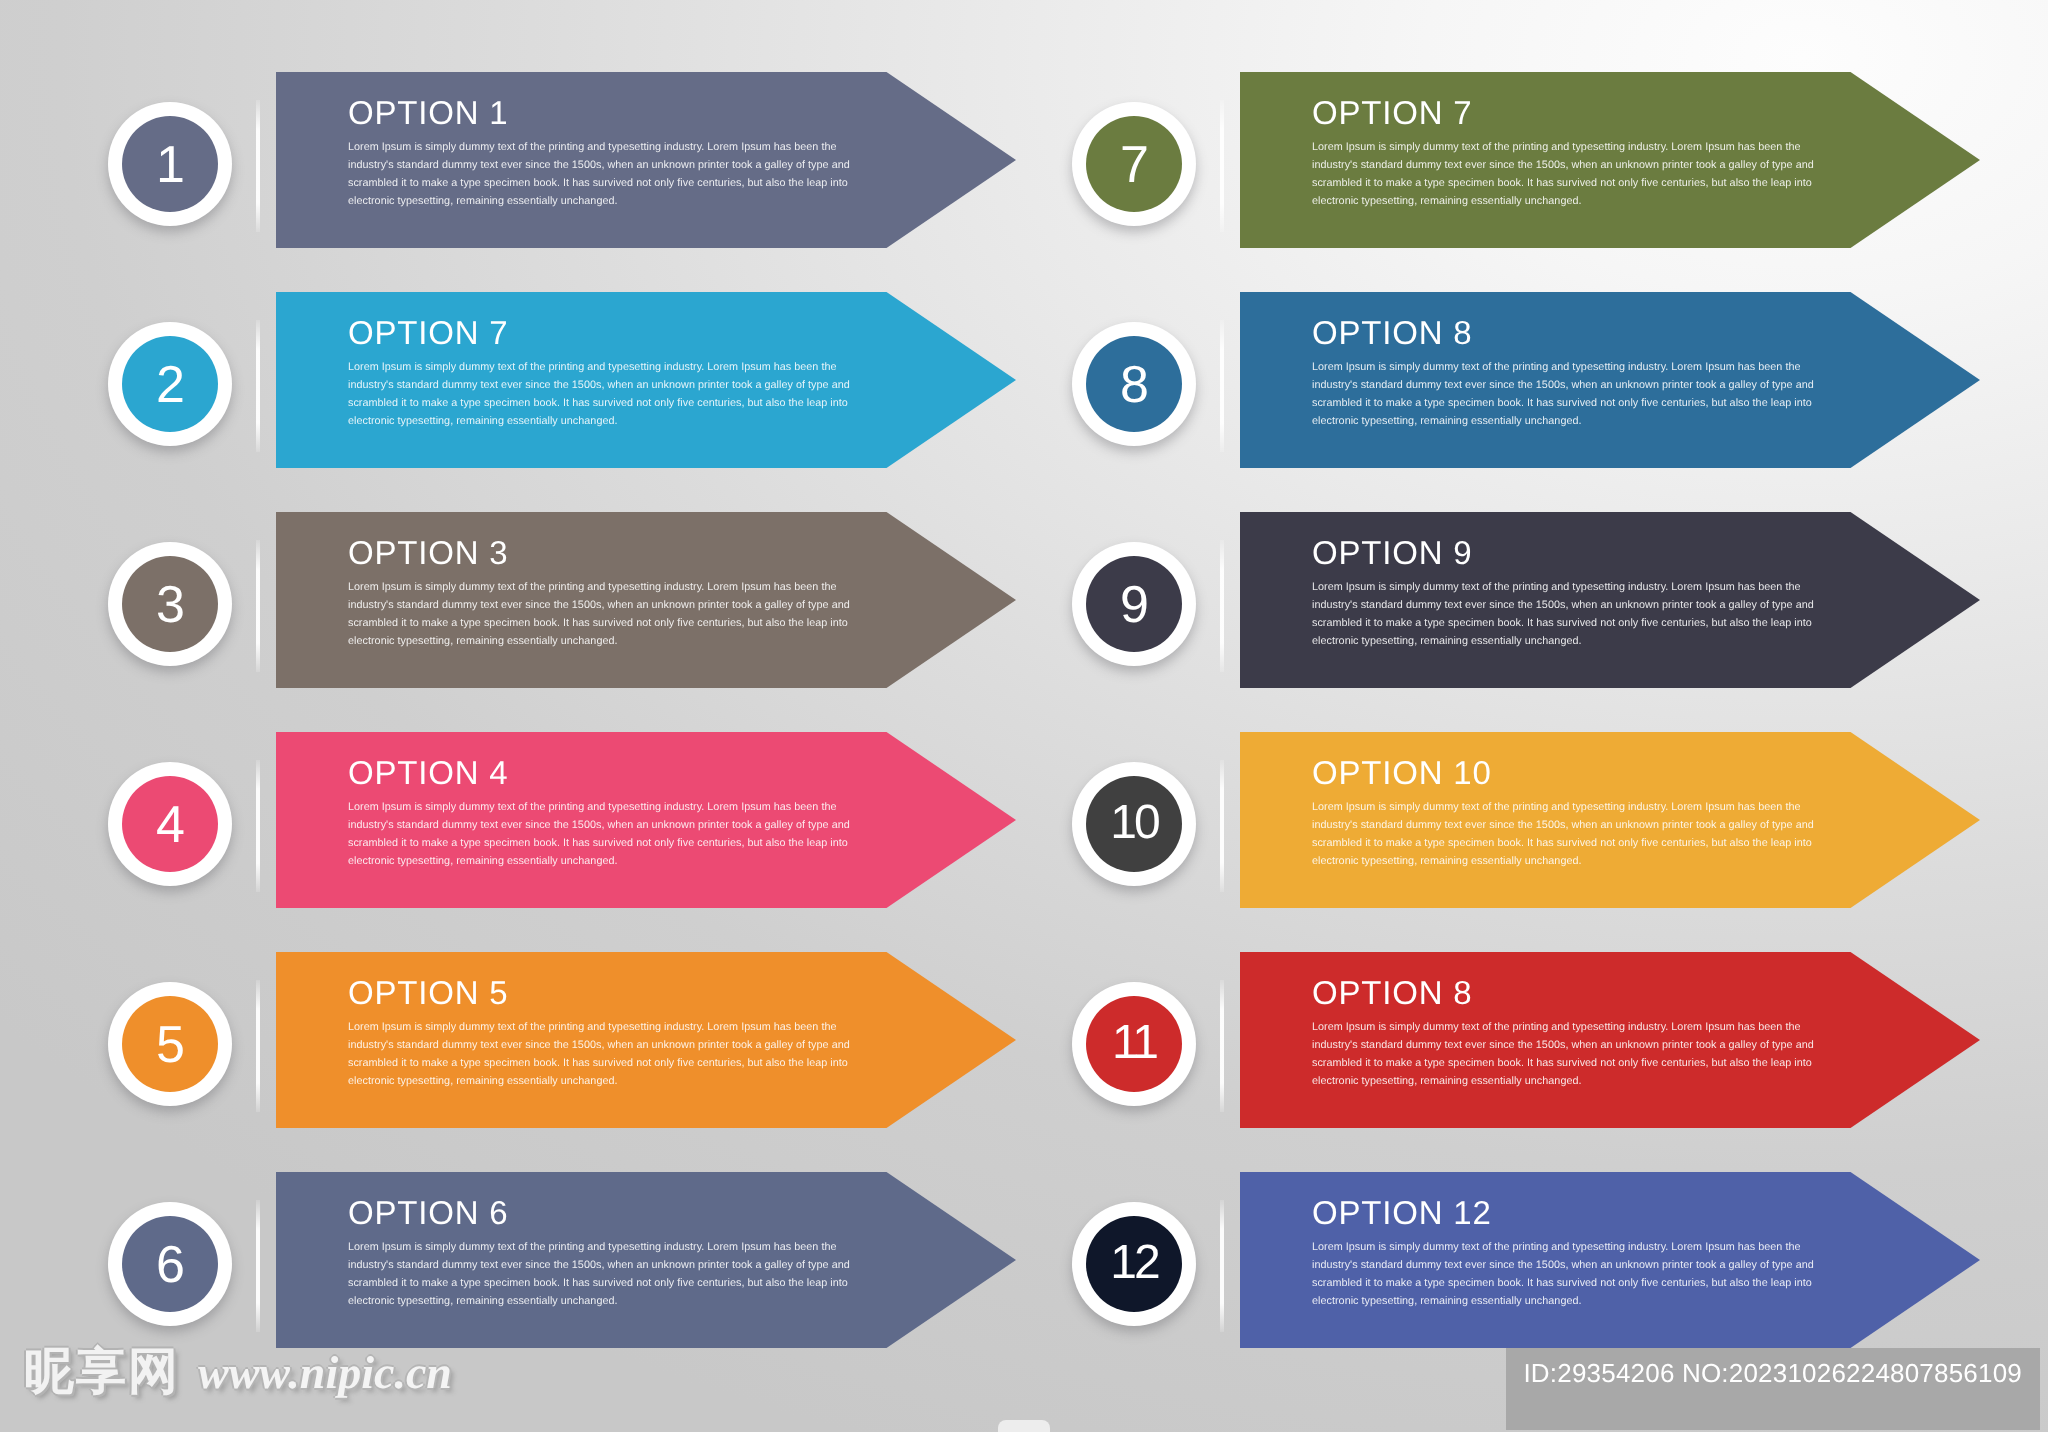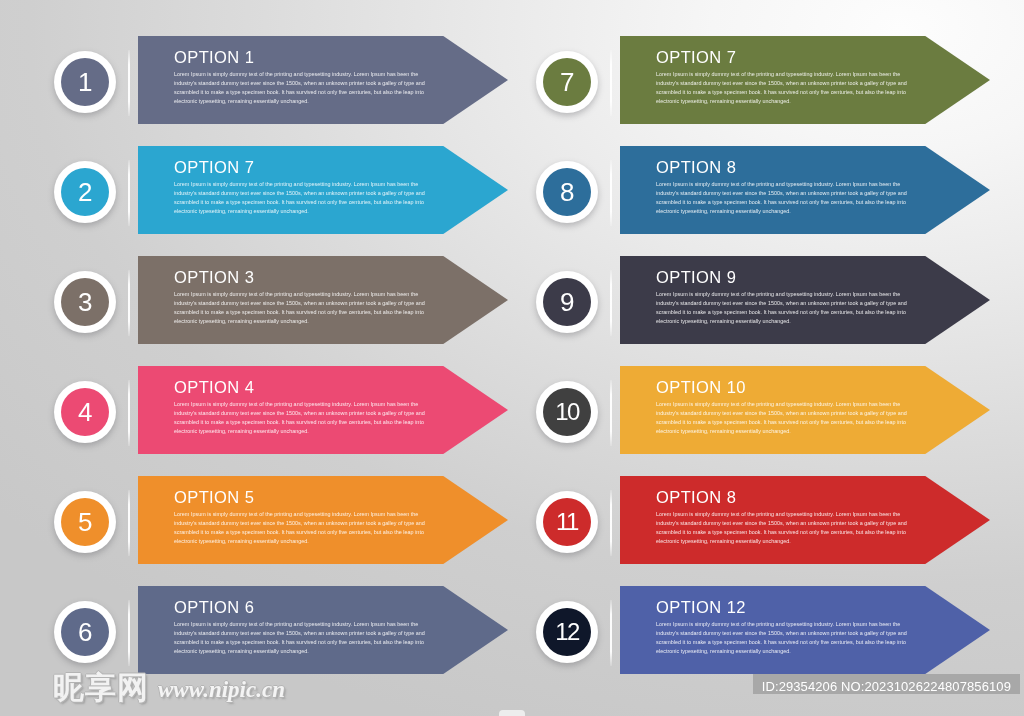--- a/index.html
+++ b/index.html
@@ -138,31 +138,30 @@
   #watermark {
     position: absolute;
     left: 12px;
     top: 6px;
     display: flex;
     align-items: center;
     gap: 9px;
     user-select: none;
   }
   #wm-logo {
-    font-size: 31px;
+    font-size: 25px;
     font-weight: bold;
     color: #f2f2f2;
     letter-spacing: 1px;
     line-height: 1;
-    font-family: Liberation Mono, monospace;
+    font-family: Liberation Sans, sans-serif;
     text-shadow:
        1px 0 0 #b3b3b3, -1px 0 0 #b3b3b3,
        0 1px 0 #b3b3b3, 0 -1px 0 #b3b3b3,
        1px 1px 0 #b3b3b3, 2px 2px 2px rgba(120,120,120,0.5);
-    margin-left: 41px;
   }
   #wm-url {
     font-size: 23px;
     font-style: italic;
     font-weight: bold;
     color: #f4f4f4;
     line-height: 1;
     font-family: "Liberation Serif", serif;
     text-shadow:
        1px 0 0 #b5b5b5, -1px 0 0 #b5b5b5,
@@ -171,21 +170,21 @@
   }
 
   #id-badge {
     position: absolute;
     right: 4px;
     top: 6px;
     background: #a8a8a8;
     color: #ffffff;
     font-size: 13px;
     line-height: 1;
-    padding: 6px 9px 1px 9px;
+    padding: 6px 9px 22px 9px;
     letter-spacing: 0.1px;
     white-space: nowrap;
     font-family: "Liberation Sans", sans-serif;
   }
 
   #bottom-nub {
     position: absolute;
     left: 50%;
     transform: translateX(-50%);
     bottom: -6px;

